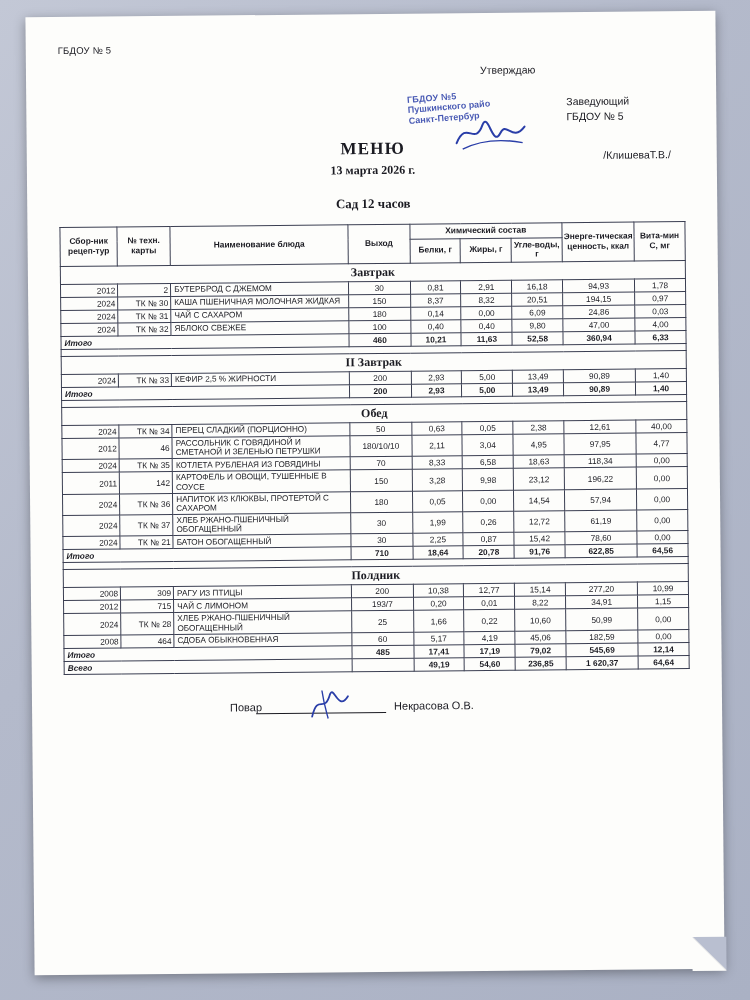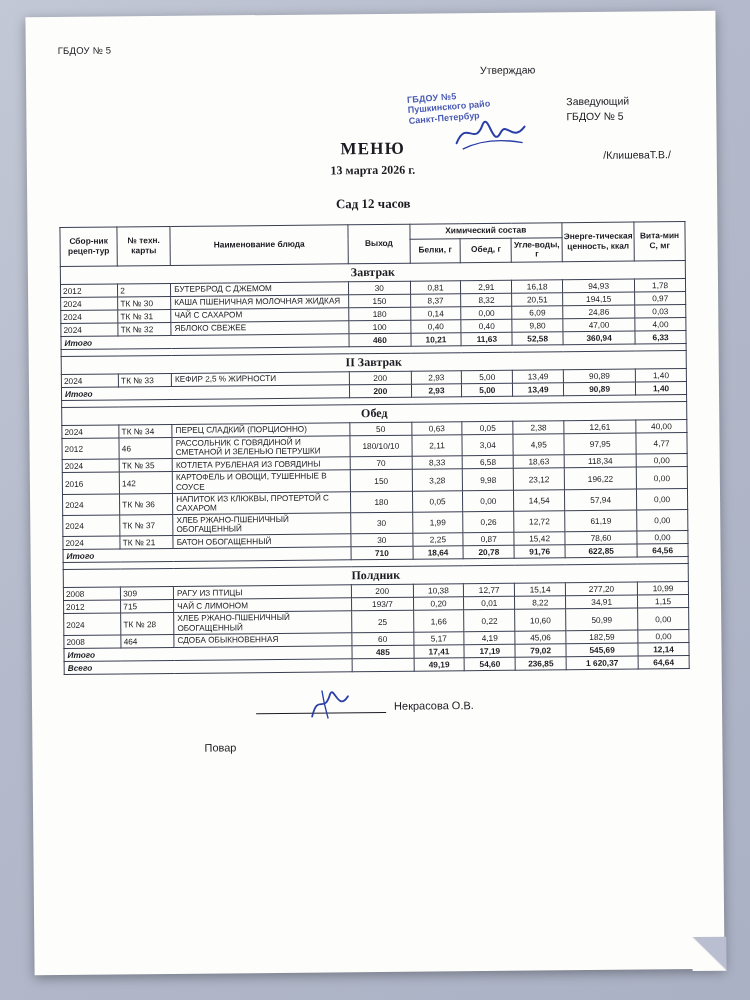--- a/index.html
+++ b/index.html
@@ -141,21 +141,21 @@
     line-height: 1.15;
     padding: 2px 1px;
   }
   .meal-row td {
     text-align: center;
     font-weight: bold;
     font-size: 12px;
     padding: 3px 0;
     font-family: "Liberation Serif", serif;
   }
-  .c-num { text-align: left; }
+  .c-num { text-align: right; }
   .c-name { text-align: left; padding-left: 3px !important; text-transform: uppercase; font-size: 8.2px; line-height: 1.12; }
   .c-val { text-align: center; }
   .total-row td {
     font-weight: bold;
   }
   .total-label {
     text-align: left;
     padding-left: 3px !important;
     font-style: italic;
   }
@@ -168,23 +168,22 @@
     padding: 0;
   }
   .footer {
     margin-top: 22px;
     position: relative;
     height: 40px;
     font-size: 11px;
   }
   .footer .cook-label {
     position: absolute;
-    left: 140px;
+    left: 166px;
     top: 6px;
-    margin-top: 40px;
   }
   .footer .sig-line {
     position: absolute;
     left: 192px;
     top: 18px;
     width: 130px;
     border-bottom: 1px solid #1b1b22;
   }
   .footer .cook-name {
     position: absolute;
@@ -259,21 +258,21 @@
             <th rowspan="2">Сбор-ник рецеп-тур</th>
             <th rowspan="2">№ техн. карты</th>
             <th rowspan="2">Наименование блюда</th>
             <th rowspan="2">Выход</th>
             <th colspan="3">Химический состав</th>
             <th rowspan="2">Энерге-тическая ценность, ккал</th>
             <th rowspan="2">Вита-мин С, мг</th>
           </tr>
           <tr>
             <th>Белки, г</th>
-            <th>Обед, г</th>
+            <th>Жиры, г</th>
             <th>Угле-воды, г</th>
           </tr>
         </thead>
         <tbody id="menu-body">
             <tr class="meal-row">
               <td colspan="9">Завтрак</td>
             </tr>
             <tr>
               <td class="c-num">2012</td>
               <td class="c-num">2</td>
@@ -386,21 +385,21 @@
               <td class="c-num">ТК № 35</td>
               <td class="c-name">КОТЛЕТА РУБЛЕНАЯ ИЗ ГОВЯДИНЫ</td>
               <td class="c-val">70</td>
               <td class="c-val">8,33</td>
               <td class="c-val">6,58</td>
               <td class="c-val">18,63</td>
               <td class="c-val">118,34</td>
               <td class="c-val">0,00</td>
             </tr>
             <tr>
-              <td class="c-num">2016</td>
+              <td class="c-num">2011</td>
               <td class="c-num">142</td>
               <td class="c-name">КАРТОФЕЛЬ И ОВОЩИ, ТУШЕННЫЕ В СОУСЕ</td>
               <td class="c-val">150</td>
               <td class="c-val">3,28</td>
               <td class="c-val">9,98</td>
               <td class="c-val">23,12</td>
               <td class="c-val">196,22</td>
               <td class="c-val">0,00</td>
             </tr>
             <tr>

